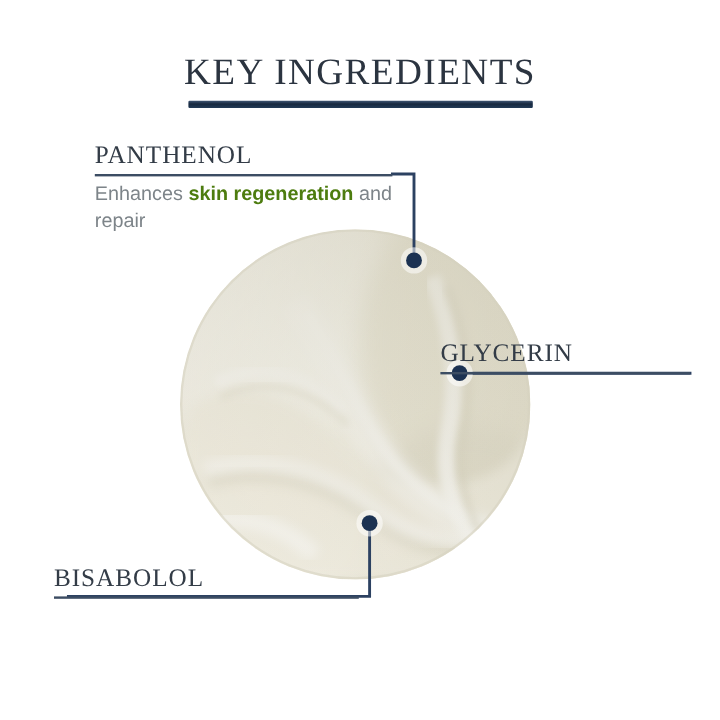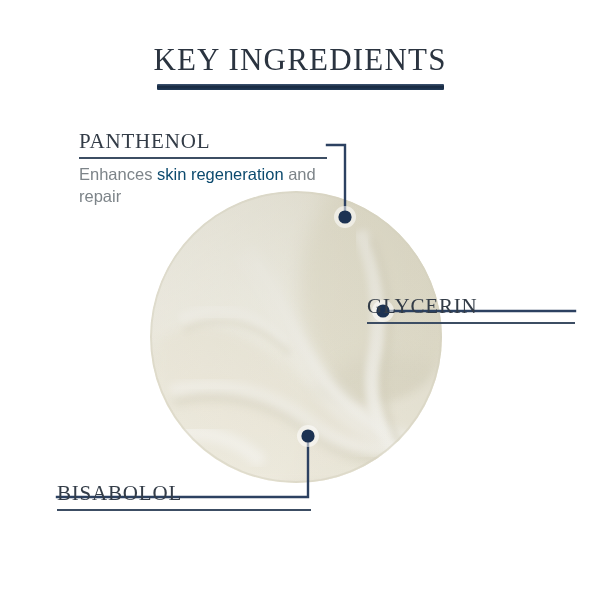--- a/index.html
+++ b/index.html
@@ -57,21 +57,21 @@
     overflow: hidden;
     background: #f3f1e7;
   }
   .cream-circle svg {
     display: block;
     width: 292px;
     height: 292px;
   }
 
   
-  .callout { position: absolute; margin-top: 12px; }
+  .callout { position: absolute; }
   .callout .head {
     font-family: "Liberation Serif", serif;
     font-size: 21px;
     letter-spacing: 0.8px;
     color: #333c47;
     line-height: 1.1;
     white-space: nowrap;
   }
   .callout .head-rule {
     height: 1.6px;
@@ -79,31 +79,31 @@
     margin-top: 4px;
   }
   .callout .desc {
     font-family: "Liberation Sans", sans-serif;
     font-size: 16.5px;
     color: #7d8489;
     line-height: 1.33;
     margin-top: 5px;
   }
   .callout .desc b {
-    color: #0c4a6e;
-    font-weight: 400;
+    color: #4d7c0f;
+    font-weight: 700;
   }
 
   #panthenol { left: 79px; top: 118px; width: 248px; }
   #panthenol .head-rule { width: 248px; }
 
   #glycerin { left: 367px; top: 283px; width: 208px; text-align: left; }
   #glycerin .head-rule { width: 208px; }
 
-  #bisabolol { left: 57px; top: 470px; width: 254px; }
+  #bisabolol { left: 45px; top: 470px; width: 254px; }
   #bisabolol .head-rule { width: 254px; }
 
   
   #connectors {
     position: absolute;
     left: 0; top: 0;
     width: 600px; height: 600px;
     pointer-events: none;
   }
 

